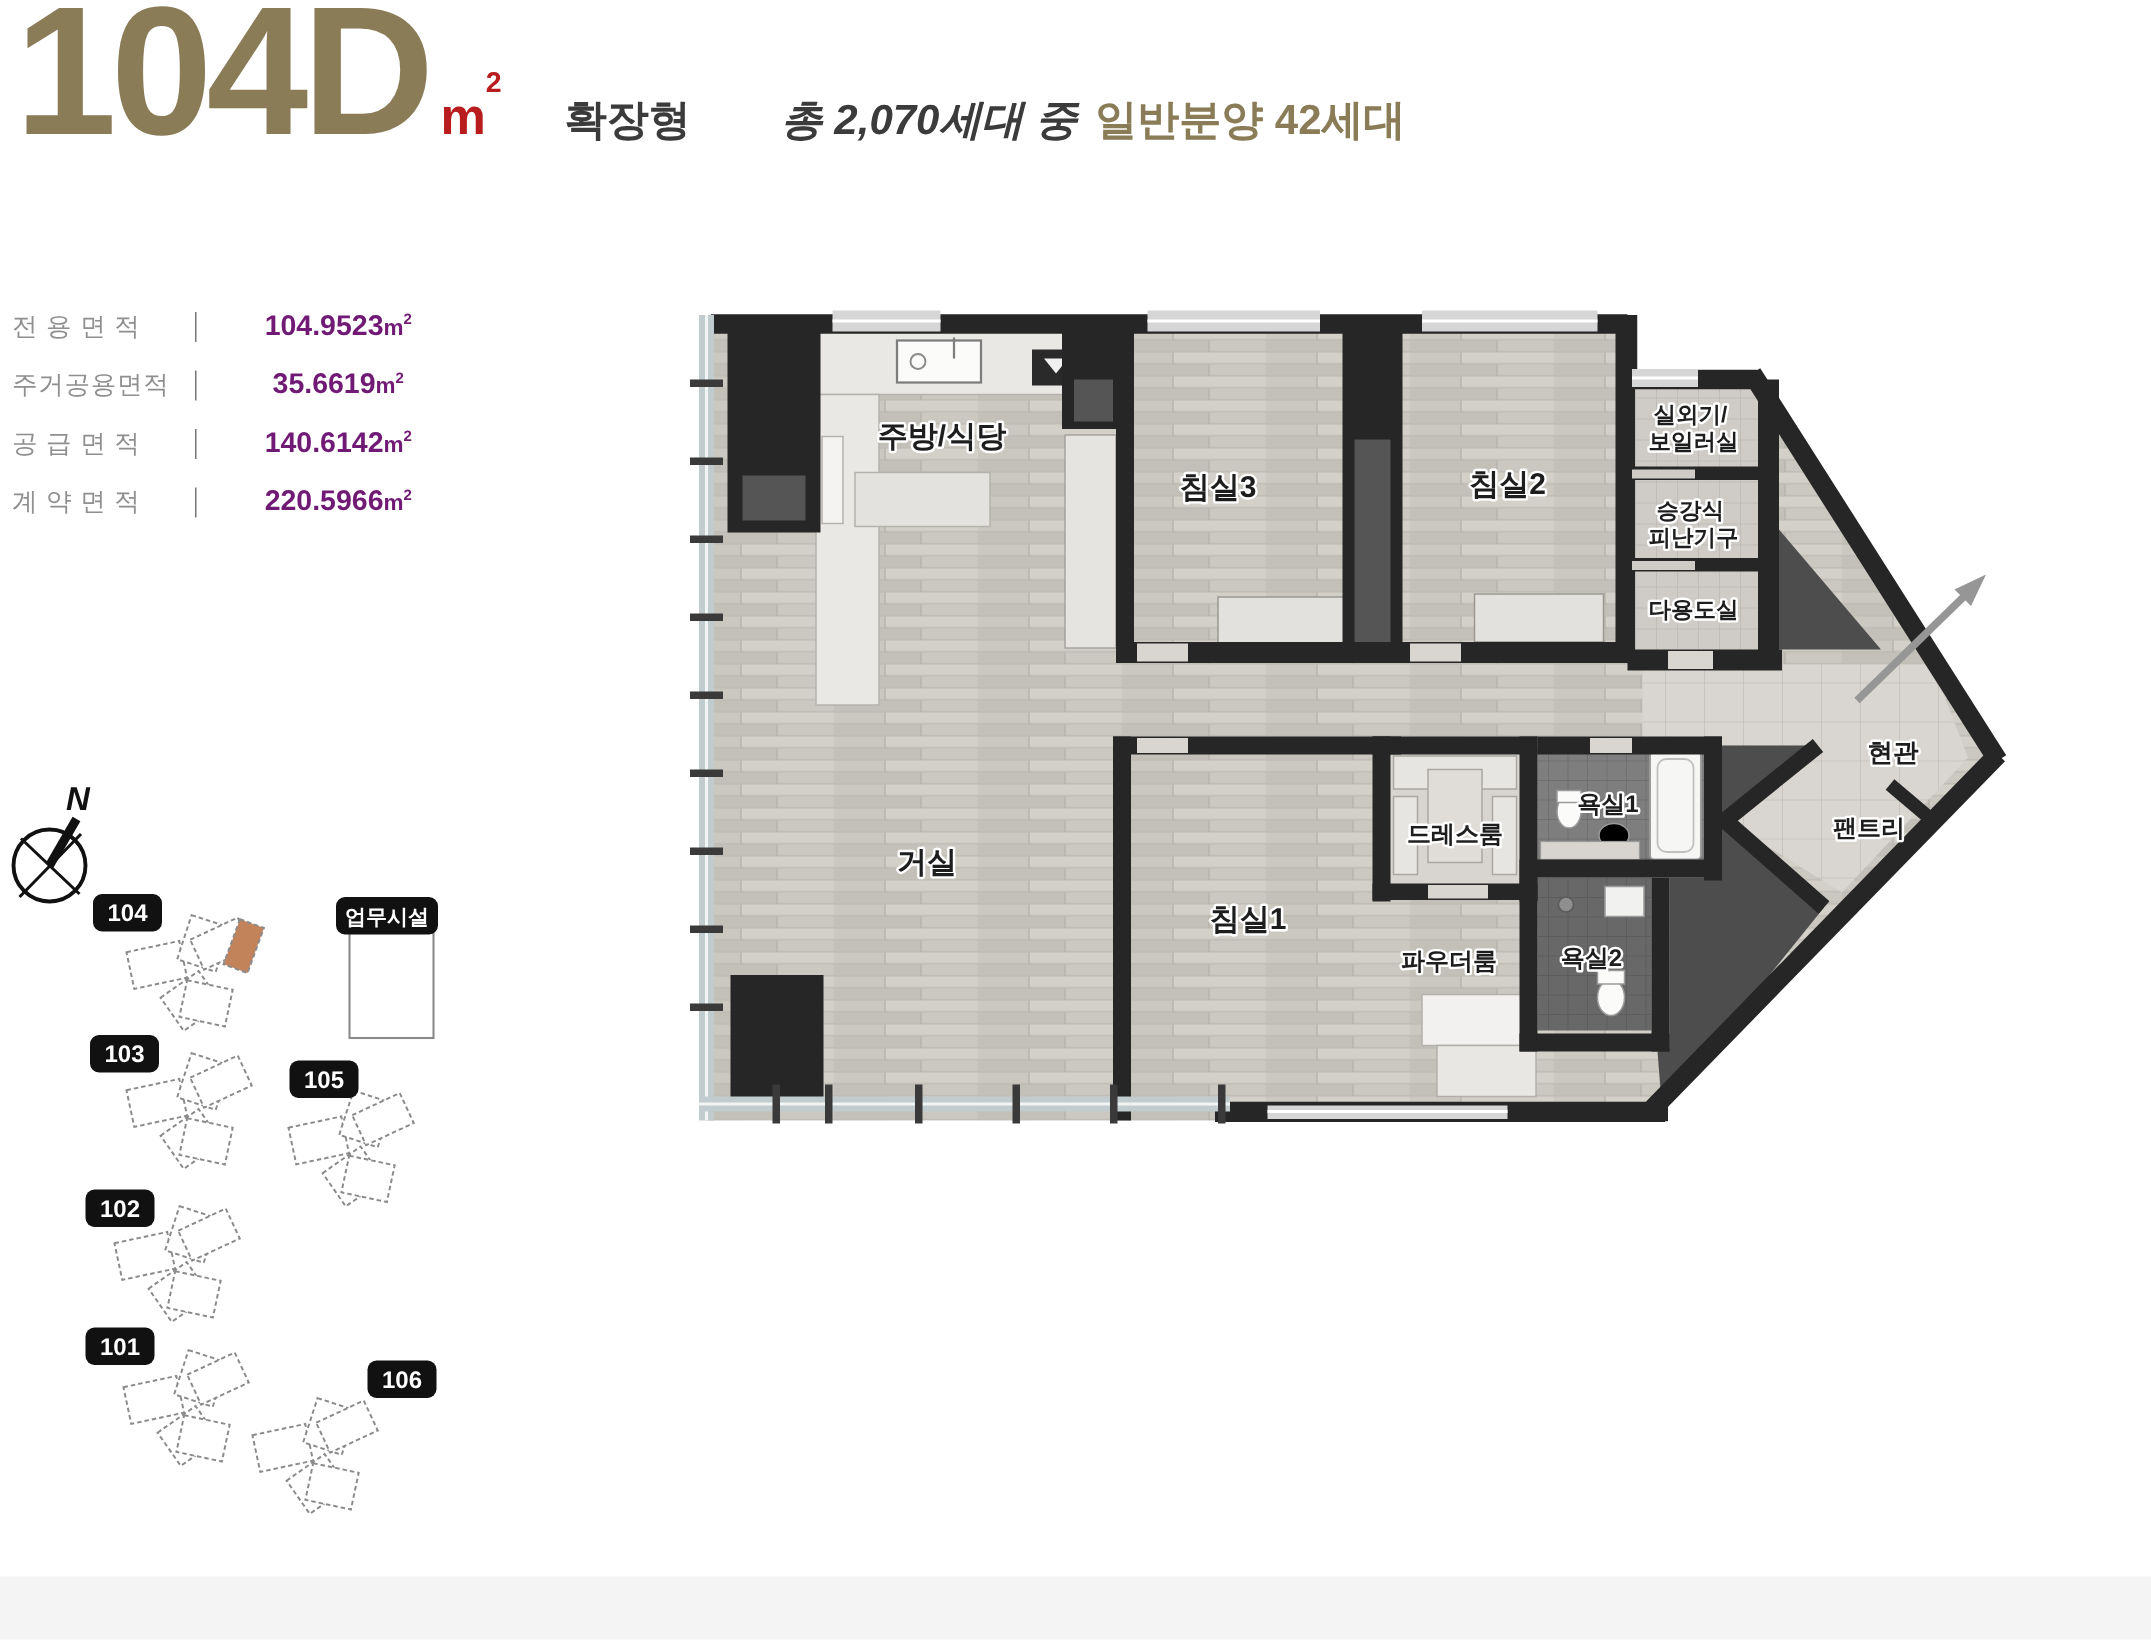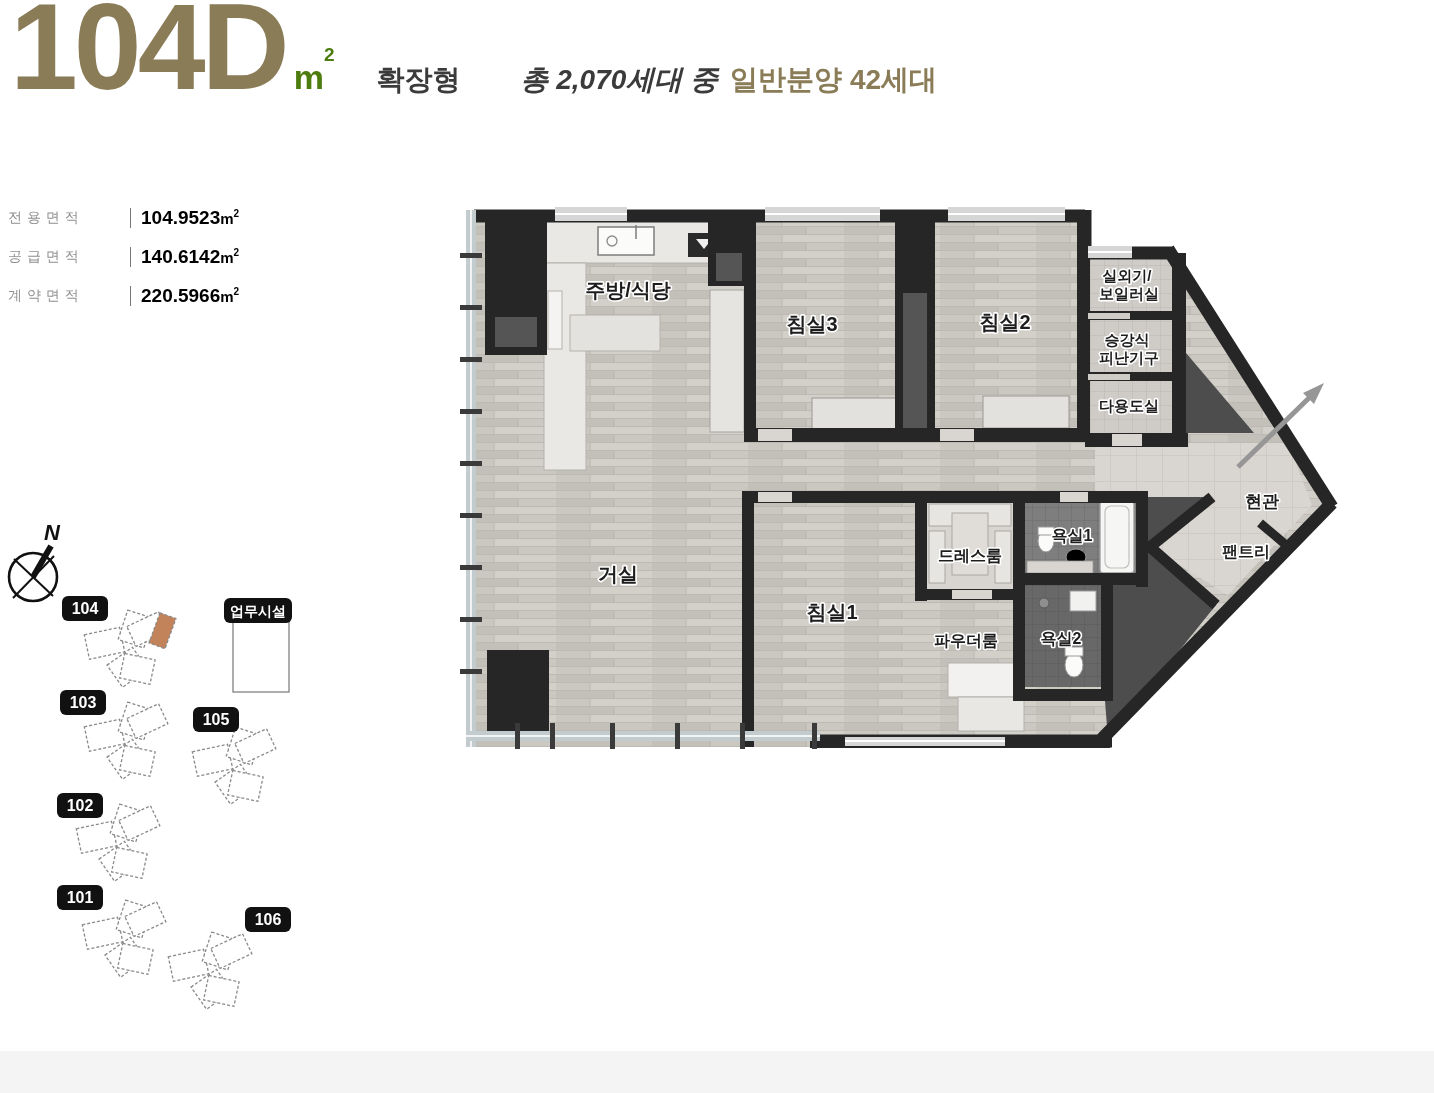--- a/index.html
+++ b/index.html
@@ -3,31 +3,31 @@
 <meta charset="utf-8">
 <style>
   html,body{margin:0;padding:0;}
   body{
     position:relative;width:1434px;height:1093px;background:#ffffff;
     font-family:"Liberation Sans","DejaVu Sans",sans-serif;overflow:hidden;color:#222;
   }
   
   .header{position:absolute;left:10px;top:-14px;display:flex;align-items:baseline;white-space:nowrap;}
   .unit-code{font-size:122px;font-weight:700;letter-spacing:-4px;color:#8b7c58;line-height:1.0;}
-  .unit-sym{font-size:34px;font-weight:700;color:#4d7c0f;margin-left:8px;}
+  .unit-sym{font-size:34px;font-weight:700;color:#b91c1c;margin-left:8px;}
   .unit-sym sup{font-size:19px;vertical-align:28px;}
   .type-label{font-size:28px;font-weight:700;color:#3b3b3b;margin-left:42px;font-family:Liberation Serif, serif;}
   .total-households{font-size:28px;font-weight:600;color:#3b3b3b;margin-left:60px;font-style:italic;}
   .general-sale{font-size:28px;font-weight:700;color:#8b7c58;margin-left:12px;text-align:right;}
   
   .area-table{position:absolute;left:8px;top:198px;width:302px;}
   .area-row{display:flex;align-items:center;height:39px;}
-  .area-label{width:118px;font-size:14px;color:#8f8f8f;letter-spacing:.5px;}
+  .area-label{width:118px;font-size:17px;color:#8f8f8f;letter-spacing:.5px;}
   .area-div{width:0;height:20px;border-left:1.5px solid #777;margin:0 10px 0 4px;}
-  .area-val{flex:1;text-align:left;font-size:19px;font-weight:700;color:#000000;}
+  .area-val{flex:1;text-align:center;font-size:19px;font-weight:700;color:#701a75;}
   .area-val .unit{font-size:15px;font-weight:700;}
   .area-val .unit sup{font-size:10px;vertical-align:7px;}
   
   .site-svg{position:absolute;left:0;top:510px;}
   .plan-svg{position:absolute;left:460px;top:195px;}
   .rl{font-weight:700;fill:#1d1d1d;paint-order:stroke;stroke:#ffffff;stroke-width:3.2px;stroke-linejoin:round;}
   .badge-txt{font-weight:700;fill:#fff;}
   
   .footer-band{position:absolute;left:0;right:0;bottom:0;height:42px;background:#f4f4f4;}
 </style>
@@ -40,20 +40,25 @@
   <span class="type-label">확장형</span>
   <span class="total-households">총 2,070세대 중</span>
   <span class="general-sale">일반분양 42세대</span>
 </div>
 
 <div class="area-table">
   <div class="area-row">
     <span class="area-label">전 용 면 적</span>
     <span class="area-div"></span>
     <span class="area-val"><span>104.9523</span><span class="unit"><span>m</span><sup>2</sup></span></span>
+  </div>
+  <div class="area-row">
+    <span class="area-label">주거공용면적</span>
+    <span class="area-div"></span>
+    <span class="area-val"><span>35.6619</span><span class="unit"><span>m</span><sup>2</sup></span></span>
   </div>
   <div class="area-row">
     <span class="area-label">공 급 면 적</span>
     <span class="area-div"></span>
     <span class="area-val"><span>140.6142</span><span class="unit"><span>m</span><sup>2</sup></span></span>
   </div>
   <div class="area-row">
     <span class="area-label">계 약 면 적</span>
     <span class="area-div"></span>
     <span class="area-val"><span>220.5966</span><span class="unit"><span>m</span><sup>2</sup></span></span>

